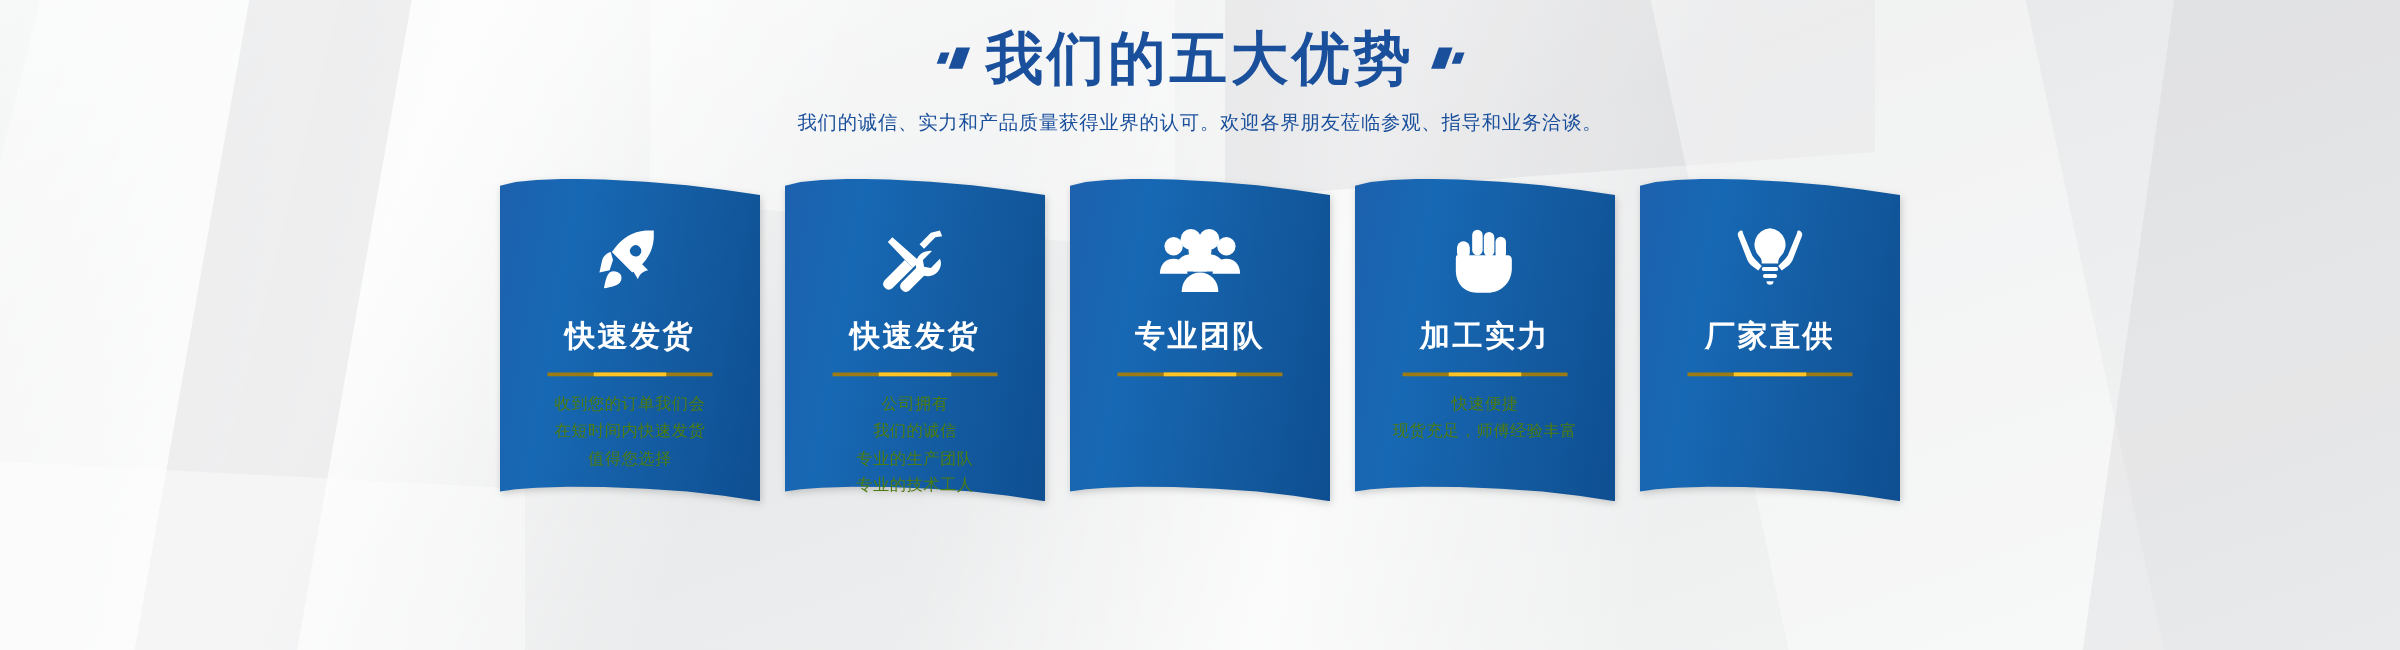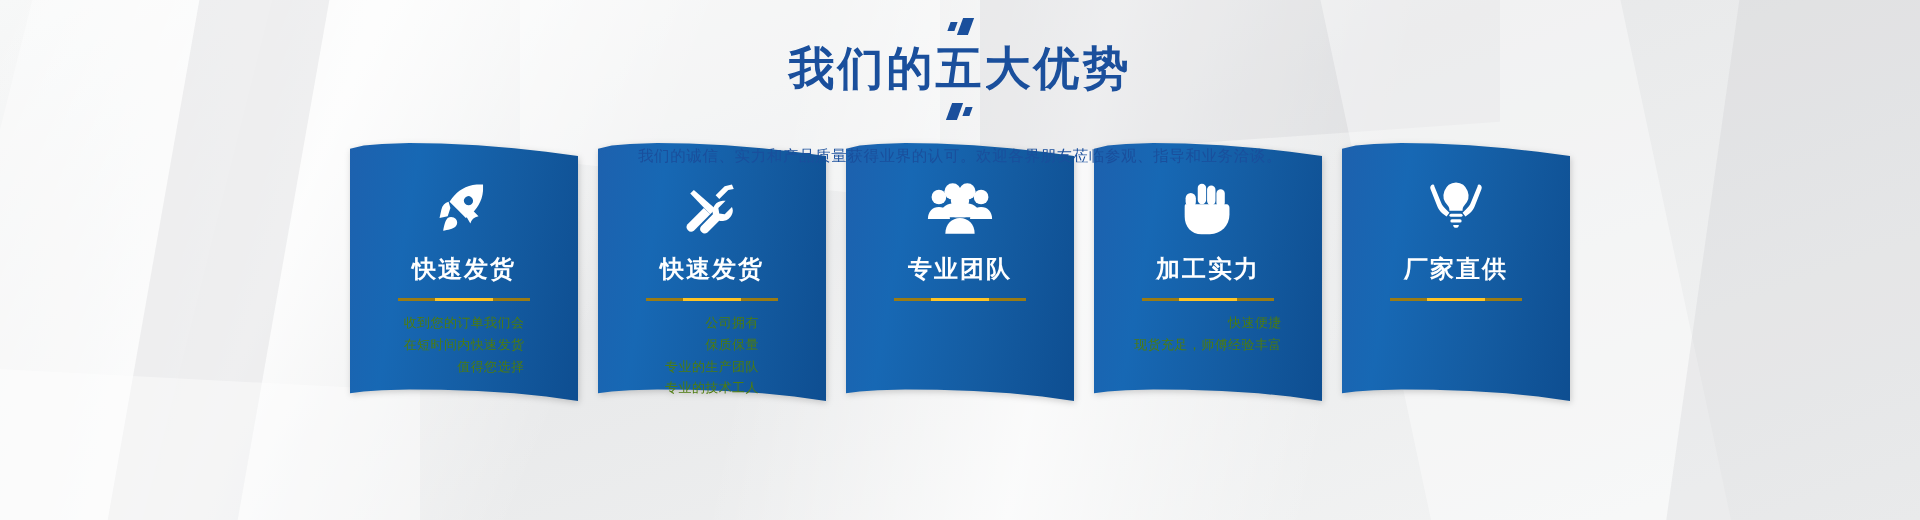--- a/index.html
+++ b/index.html
@@ -19,48 +19,48 @@
       linear-gradient(102deg, rgba(255,255,255,0) 40%, rgba(255,255,255,.75) 55%, rgba(255,255,255,0) 70%),
       linear-gradient(160deg, #f7f8f8 0%, #e8e9ea 45%, #f4f5f5 100%);
   }
   #bg .facet { position:absolute; background:rgba(255,255,255,.40); }
   #bg .facet.d { background:rgba(188,192,196,.20); }
 
   
   .header { position:absolute; top:0; left:0; right:0; text-align:center; z-index:5; }
   .title-row {
     display:flex; align-items:center; justify-content:center;
-    gap:5px; padding-top:18px;flex-direction:column;
+    gap:16px; padding-top:18px;
   }
   .title-text {
     font-size:46px; font-weight:bold; color:#1a4f9c;
     letter-spacing:3px; line-height:1.25;
     white-space:nowrap;
   }
   .deco { display:flex; align-items:center; gap:4px; }
   .deco i { display:block; background:#1a4f9c; transform:skewX(-20deg); }
   .deco .s1 { width:7px;  height:9px;  }
   .deco .s2 { width:11px; height:17px; }
   .deco.left  { flex-direction:row; }
   .deco.right { flex-direction:row-reverse; }
 
   .subtitle {
-    margin-top:26px; font-size:15.5px; color:#1a4f9c;
+    margin-top:12px; font-size:15.5px; color:#1a4f9c;
     letter-spacing:.6px; font-weight:500; white-space:nowrap;
   }
 
   
   .cards {
     position:absolute; top:143px; left:0; right:0;
     display:flex; justify-content:center; gap:20px; z-index:4;
   }
   .card {
     position:relative;
-    width:228px; height:258px;
-    color:#fff; text-align:right;
+    width:208px; height:258px;
+    color:#fff; text-align:center;
     filter:drop-shadow(1px 2px 3px rgba(0,0,0,.18));
   }
   .card .shape {
     position:absolute; inset:0;
     background:linear-gradient(100deg,#1d61ae 0%,#1768b4 26%,#145ca2 62%,#0e4e91 100%);
     clip-path: polygon(
       0% 2.2%,
       6% 1.0%, 14% 0.35%, 26% 0%, 40% 0.2%,
       56% 0.9%, 72% 2.0%, 86% 3.4%, 100% 5.0%,
       100% 100%,
@@ -154,21 +154,21 @@
           <path d="M12 12 8 16l22 23 6-6z"></path>
           <path d="M30 39 12 57a5 5 0 0 1-7-7l18-18z"></path>
           <path d="M52 22a13 13 0 0 0-16 16l-6 6 12 12 6-6a13 13 0 0 0 16-16l-8 8-8-2-2-8z" opacity="0"></path>
           <path d="M44 24a12 12 0 0 0-11 15L20 52a5 5 0 0 0 7 7l13-13a12 12 0 0 0 15-11 12 12 0 0 0-1-4l-8 8-6-1-1-6 8-8a12 12 0 0 0-3-0z"></path>
         </svg>
       </div>
       <div class="card-title">快速发货</div>
       <div class="divider"></div>
       <div class="card-body">
         <div>公司拥有</div>
-        <div>保质保量</div>
+        <div>我们的诚信</div>
         <div>专业的生产团队</div>
         <div>专业的技术工人</div>
       </div>
     </div>
   </div>
 
   <div class="card">
     <div class="shape"></div>
     <div class="inner">
       <div class="card-icon">

